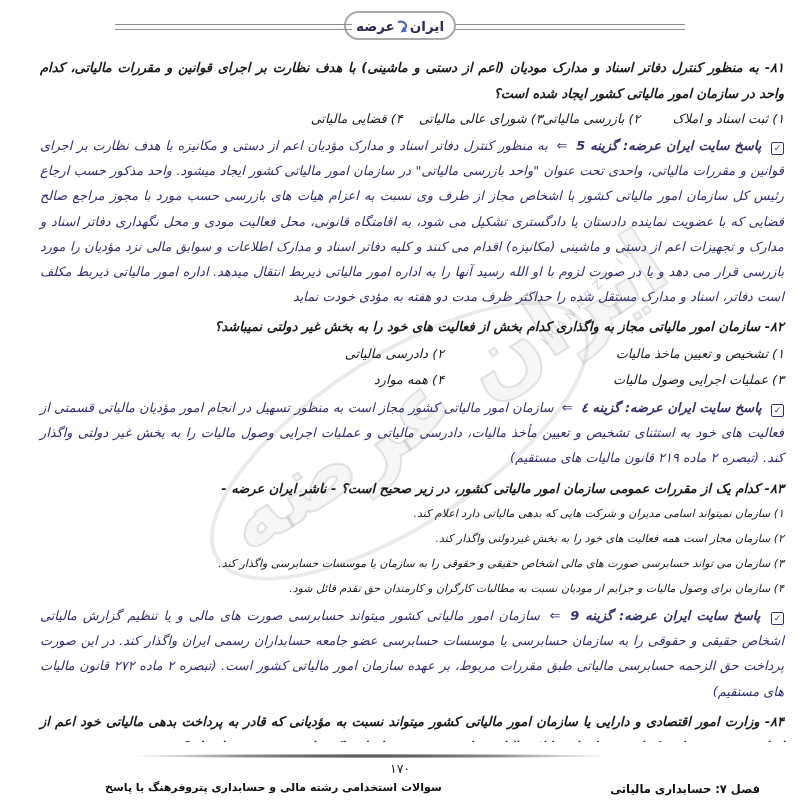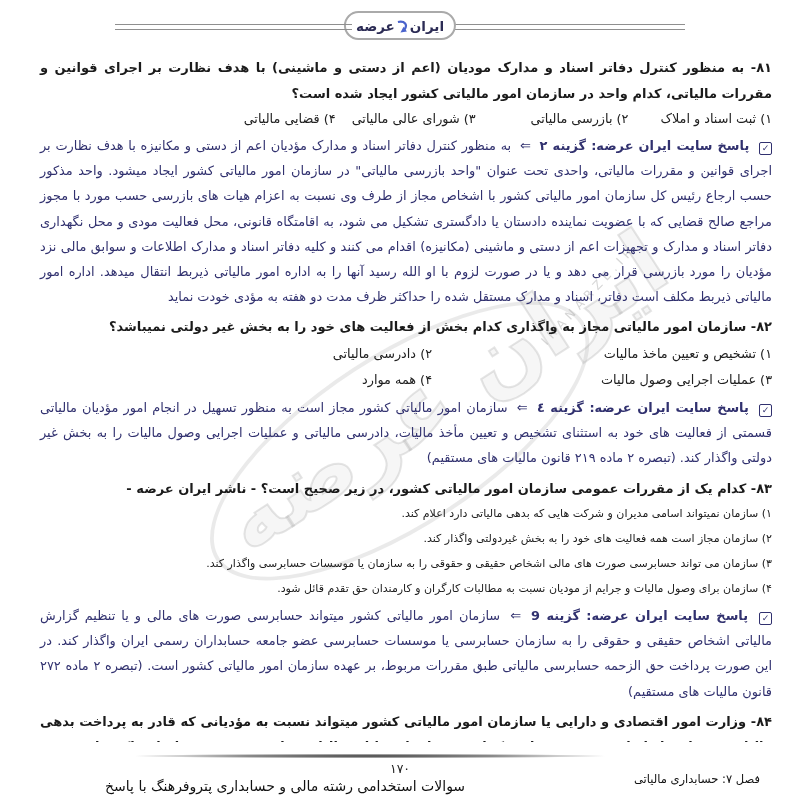--- a/index.html
+++ b/index.html
@@ -26,46 +26,46 @@
   .watermark{position:absolute;top:275px;left:155px;width:520px;height:320px;
     transform:rotate(-33deg);z-index:0;pointer-events:none;}
   .wm-ellipse{position:absolute;top:70px;left:25px;width:430px;height:165px;
     border:4px solid rgba(185,185,185,0.30);border-radius:50%;}
   .wm-text{position:absolute;top:88px;left:55px;font-size:88px;font-weight:bold;direction:rtl;
     color:rgba(170,170,170,0.10);-webkit-text-stroke:2px rgba(170,170,170,0.30);white-space:nowrap;}
   .wm-sub{position:absolute;top:130px;right:-28px;font-size:12px;letter-spacing:5px;
     color:rgba(165,165,165,0.45);transform:rotate(-14deg);}
 
   
-  main{position:relative;z-index:1;direction:rtl;padding:2px 28px 0 40px;height:692px;overflow:hidden;}
+  main{position:relative;z-index:1;direction:rtl;padding:2px 16px 0 40px;height:692px;overflow:hidden;font-style:italic;}
   .q{font-weight:bold;font-size:13px;line-height:25.5px;margin:5px 0 0 0;
      text-align:justify;text-align-last:right;color:#1b1b1b;}
   .opt-row{display:flex;direction:rtl;font-size:12.8px;line-height:24px;margin:1px 0 0 0;color:#202020;}
   .opt-row .opt1{margin-left:32px;}
-  .opt-row .opt2{margin-left:55px;}
+  .opt-row .opt2{}
   .opt-row .opt3{margin-left:16px;}
   .opt-grid{display:grid;grid-template-columns:340px 1fr;direction:rtl;
      font-size:12.8px;line-height:26px;margin:1px 0 0 0;color:#202020;}
   .opt-lines div{font-size:11px;line-height:25px;color:#202020;}
   .ans{font-size:12.9px;line-height:25.2px;margin:2px 0 0 0;color:#31316f;
      text-align:justify;text-align-last:right;}
   .ans .ans-prefix{font-weight:bold;}
   .chk{display:inline-flex;align-items:center;justify-content:center;
      width:11px;height:11px;border:1.6px solid #31316f;border-radius:2px;
      margin-left:5px;vertical-align:-1px;}
   .chk span{font-size:9px;line-height:9px;font-weight:bold;color:#31316f;}
   .ans-arrow{padding:0 4px;font-size:13px;}
 
   
   footer{position:absolute;left:0;bottom:0;width:800px;height:60px;z-index:2;background:transparent;}
   .divider{position:absolute;bottom:42px;left:130px;width:480px;height:4px;
      background:radial-gradient(ellipse 50% 60% at center,#3f3f3f 0%,#8a8a8a 55%,rgba(160,160,160,0) 100%);}
   .pagenum{position:absolute;bottom:24px;left:0;right:0;text-align:center;font-size:12.5px;color:#222;}
-  .f-chapter{position:absolute;right:40px;bottom:14px;font-weight:normal;font-size:11.5px;direction:rtl;color:#111;}
-  .f-title{position:absolute;left:105px;bottom:6px;font-weight:normal;font-size:14px;direction:rtl;color:#111;}
+  .f-chapter{position:absolute;right:40px;bottom:4px;font-weight:bold;font-size:11.5px;direction:rtl;color:#111;}
+  .f-title{position:absolute;left:105px;bottom:6px;font-weight:bold;font-size:11px;direction:rtl;color:#111;}
 </style>
 </head>
 <body>
 
 <div class="page">
 
   <header>
     <div class="rule rule-r"></div>
     <div class="logo-pill">
       <span>ایران</span>
@@ -90,21 +90,21 @@
     <div class="opt-row">
       <span class="opt1">۱) ثبت اسناد و املاک</span>
       <span class="opt2">۲) بازرسی مالیاتی</span>
       <span class="opt3">۳) شورای عالی مالیاتی</span>
       <span class="opt4">۴) قضایی مالیاتی</span>
     </div>
     <p class="ans">
       <span class="chk">
           <span>✓</span>
         </span>
-      <span class="ans-prefix">پاسخ سایت ایران عرضه: گزینه ۲</span>
+      <span class="ans-prefix">پاسخ سایت ایران عرضه: گزینه 5</span>
       <span class="ans-arrow">⇐</span>
       <span>به منظور کنترل دفاتر اسناد و مدارک مؤدیان اعم از دستی و مکانیزه با هدف نظارت بر اجرای قوانین و مقررات مالیاتی، واحدی تحت عنوان "واحد بازرسی مالیاتی" در سازمان امور مالیاتی کشور ایجاد میشود. واحد مذکور حسب ارجاع رئیس کل سازمان امور مالیاتی کشور با اشخاص مجاز از طرف وی نسبت به اعزام هیات های بازرسی حسب مورد با مجوز مراجع صالح قضایی که با عضویت نماینده دادستان یا دادگستری تشکیل می شود، به اقامتگاه قانونی، محل فعالیت مودی و محل نگهداری دفاتر اسناد و مدارک و تجهیزات اعم از دستی و ماشینی (مکانیزه) اقدام می کنند و کلیه دفاتر اسناد و مدارک اطلاعات و سوابق مالی نزد مؤدیان را مورد بازرسی قرار می دهد و یا در صورت لزوم با او الله رسید آنها را به اداره امور مالیاتی ذیربط انتقال میدهد. اداره امور مالیاتی ذیربط مکلف است دفاتر، اسناد و مدارک مستقل شده را حداکثر ظرف مدت دو هفته به مؤدی خودت نماید</span>
     </p>
 
     <p class="q">۸۲- سازمان امور مالیاتی مجاز به واگذاری کدام بخش از فعالیت های خود را به بخش غیر دولتی نمیباشد؟</p>
     <div class="opt-grid">
       <span>۱) تشخیص و تعیین ماخذ مالیات</span>
       <span>۲) دادرسی مالیاتی</span>
       <span>۳) عملیات اجرایی وصول مالیات</span>
       <span>۴) همه موارد</span>

